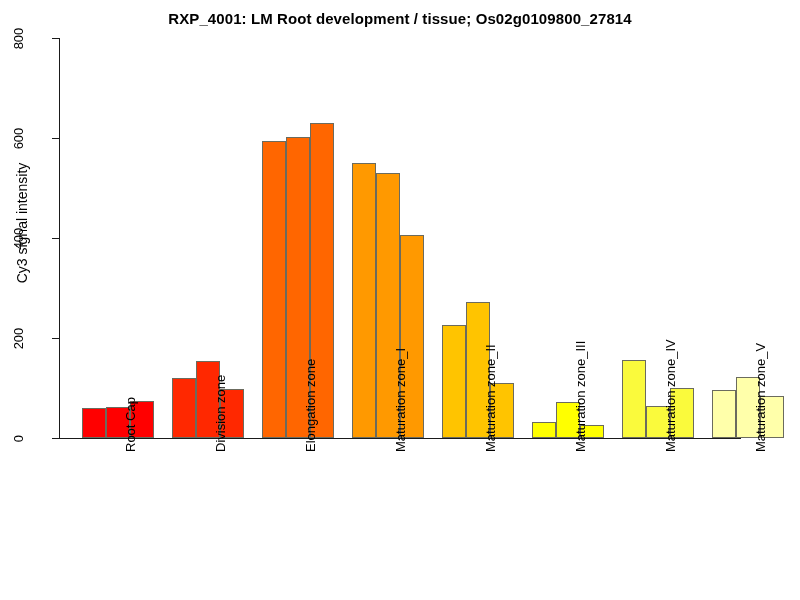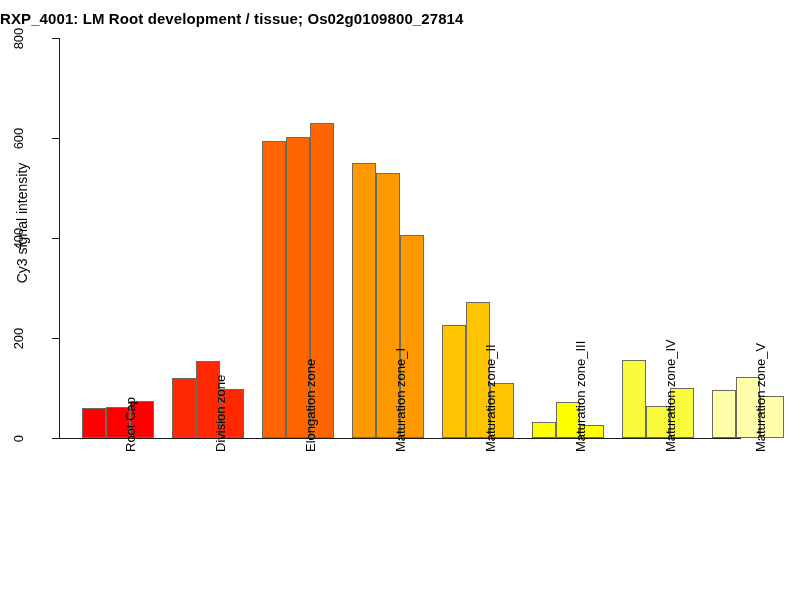--- a/index.html
+++ b/index.html
@@ -18,20 +18,21 @@
     background: #ffffff;
     overflow: hidden;
   }
 
   
   #chart-title {
     position: absolute;
     left: 0;
     top: 10px;
     width: 800px;
+    text-align: center;
     font-size: 15px;
     font-weight: bold;
     letter-spacing: 0.1px;
     white-space: nowrap;
   }
 
   
   #plot-area {
     position: absolute;
     left: 60px;

